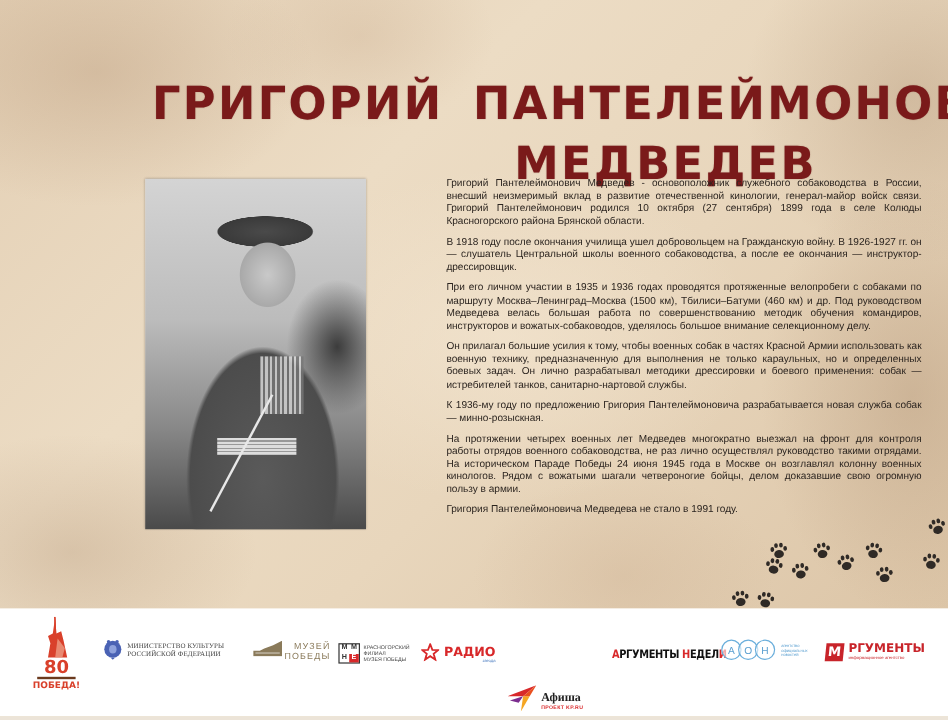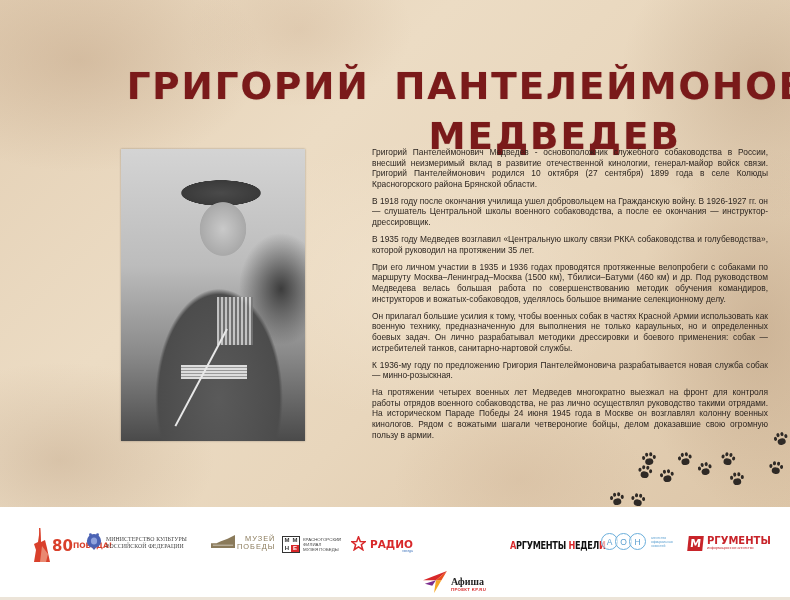--- a/index.html
+++ b/index.html
@@ -72,21 +72,21 @@
     position: absolute; left: 0; top: 507px; width: 790px; height: 90px;
     background: #ffffff;
   }
   .bottom-strip {
     position: absolute; left: 0; top: 597px; width: 790px; height: 3px;
     background: #ece4d8;
   }
   .logo { position: absolute; display: flex; align-items: center; }
 
   
-  .logo-pobeda { left: 30px; top: 514px; width: 34px; height: 64px; flex-direction: row; }
+  .logo-pobeda { left: 30px; top: 514px; width: 34px; height: 64px; flex-direction: column; }
   .pobeda-statue {
     width: 22px; height: 36px; position: relative;
   }
   .pobeda-80 { color: #d9402b; font-weight: 900; font-size: 15px; line-height: 13px; font-family: "DejaVu Sans", sans-serif; }
   .pobeda-bar { width: 32px; height: 2px; background: #6b3a1e; margin: 1px 0; }
   .pobeda-word { color: #d9402b; font-weight: 700; font-size: 7.5px; line-height: 8px; font-family: "DejaVu Sans", sans-serif; }
 
   .logo-minkult { left: 86px; top: 533px; height: 20px; gap: 4px; }
   .minkult-text { font-family: "Liberation Serif", serif; font-size: 5.8px; line-height: 6.6px; color: #444; text-transform: uppercase; letter-spacing: 0.1px; }
 
@@ -140,25 +140,25 @@
 
   <div class="photo">
     <div class="medals"></div>
     <div class="belt"></div>
     <div class="sword"></div>
   </div>
 
   <div class="bio">
     <p>Григорий Пантелеймонович Медведев - основоположник служебного собаководства в России, внесший неизмеримый вклад в развитие отечественной кинологии, генерал-майор войск связи. Григорий Пантелеймонович родился 10 октября (27 сентября) 1899 года в селе Колюды Красногорского района Брянской области.</p>
     <p>В 1918 году после окончания училища ушел добровольцем на Гражданскую войну. В 1926-1927 гг. он — слушатель Центральной школы военного собаководства, а после ее окончания — инструктор-дрессировщик.</p>
-    <p>В 1935 году Медведев возглавил «Центральную школу связи РККА собаководства и голубеводства», которой руководил на протяжении 35 лет.</p>
     <p>При его личном участии в 1935 и 1936 годах проводятся протяженные велопробеги с собаками по маршруту Москва–Ленинград–Москва (1500 км), Тбилиси–Батуми (460 км) и др. Под руководством Медведева велась большая работа по совершенствованию методик обучения командиров, инструкторов и вожатых-собаководов, уделялось большое внимание селекционному делу.</p>
     <p>Он прилагал большие усилия к тому, чтобы военных собак в частях Красной Армии использовать как военную технику, предназначенную для выполнения не только караульных, но и определенных боевых задач. Он лично разрабатывал методики дрессировки и боевого применения: собак — истребителей танков, санитарно-нартовой службы.</p>
     <p>К 1936-му году по предложению Григория Пантелеймоновича разрабатывается новая служба собак — минно-розыскная.</p>
     <p>На протяжении четырех военных лет Медведев многократно выезжал на фронт для контроля работы отрядов военного собаководства, не раз лично осуществлял руководство такими отрядами. На историческом Параде Победы 24 июня 1945 года в Москве он возглавлял колонну военных кинологов. Рядом с вожатыми шагали четвероногие бойцы, делом доказавшие свою огромную пользу в армии.</p>
+    <p>Григория Пантелеймоновича Медведева не стало в 1991 году.</p>
   </div>
 
   <div class="paws">
     <div class="paw" style="left:773px;top:432px;transform:rotate(-15deg)">
         <svg viewBox="0 0 20 18">
           <ellipse cx="10" cy="12.5" rx="5.2" ry="4.3" fill="#2f2a26"></ellipse>
           <ellipse cx="3.2" cy="7" rx="2" ry="2.6" fill="#2f2a26"></ellipse>
           <ellipse cx="7.5" cy="3.2" rx="2" ry="2.6" fill="#2f2a26"></ellipse>
           <ellipse cx="12.8" cy="3.2" rx="2" ry="2.6" fill="#2f2a26"></ellipse>
           <ellipse cx="17" cy="7" rx="2" ry="2.6" fill="#2f2a26"></ellipse>

